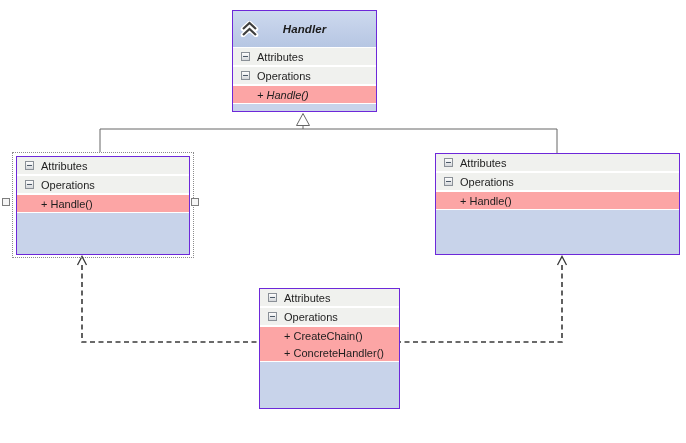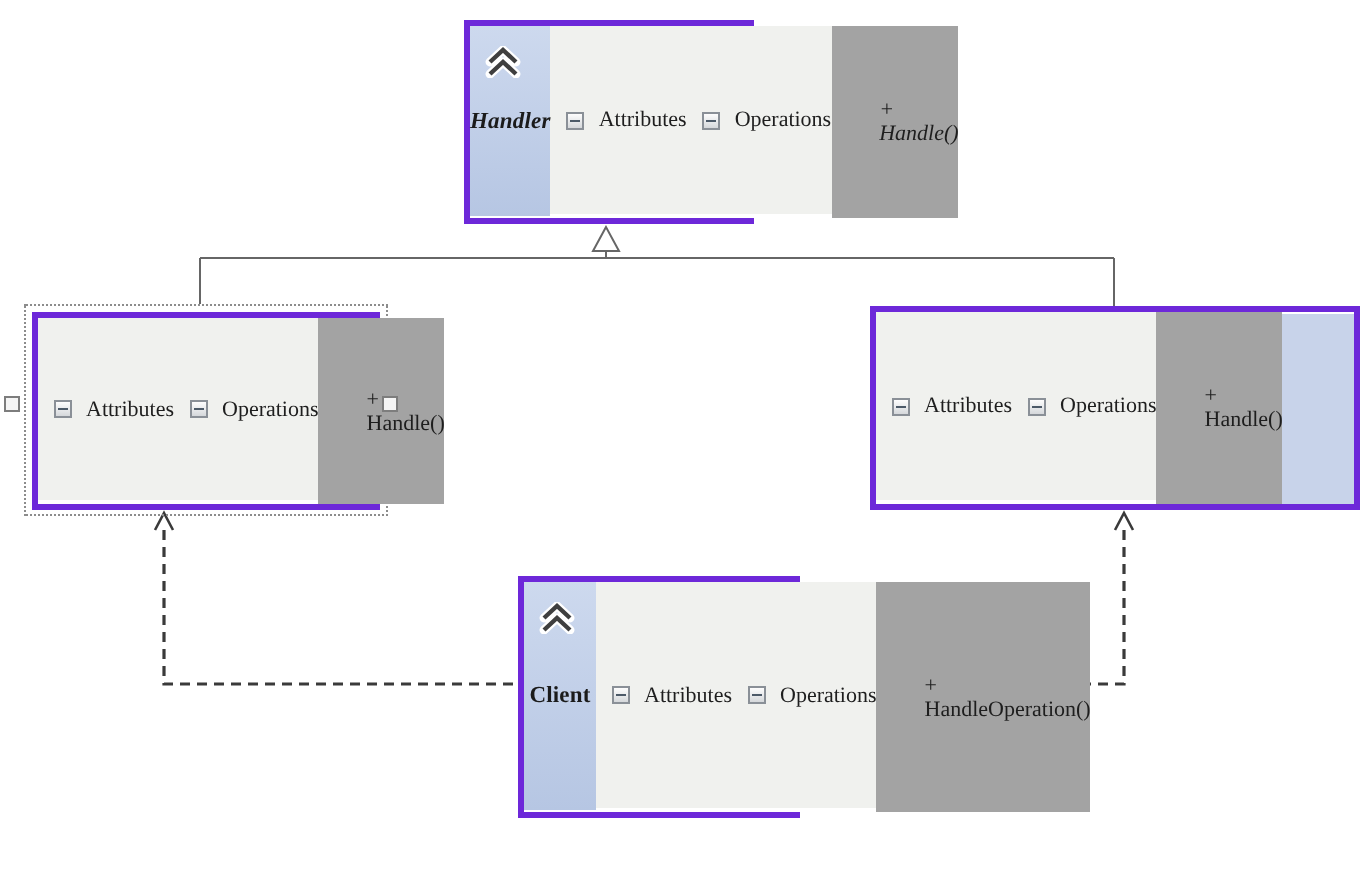--- a/index.html
+++ b/index.html
@@ -3,37 +3,36 @@
 <meta charset="utf-8">
 <style>
   html,body { margin:0; padding:0; background:#ffffff; }
   .canvas {
     position:relative; width:686px; height:443px; background:#ffffff;
     font-family:"Liberation Sans", sans-serif; overflow:hidden;
   }
   svg.connectors { position:absolute; left:0; top:0; }
 
   .uml-class {
-    position:absolute; display:flex; flex-direction:row;
-    background:#ffffff; border:3px solid #6d28d9; box-sizing:border-box;
+    position:absolute; display:flex; flex-direction:column;
+    background:#ffffff; border:1px solid #6d28d9; box-sizing:border-box;
     box-shadow: inset 0 0 0 1px rgba(255,255,255,0.55);
-    font-family: Liberation Serif, serif;
   }
   .cls-header {
     flex:0 0 36px; position:relative; display:flex; align-items:center; justify-content:center;
     background:linear-gradient(#cdd9ee,#b6c6e3);
     border-bottom:1px solid #ffffff;
   }
   .cls-title { font-weight:bold; font-size:11.5px; color:#1b1b1b; letter-spacing:0.1px; }
   .cls-title.abstract { font-style:italic; }
   .chevron-icon { position:absolute; left:7px; top:10px; width:19px; height:16px; }
 
   .row { display:flex; align-items:center; font-size:11px; color:#1e1e1e; box-sizing:border-box; }
   .row.section { flex:0 0 19px; background:#f0f1ee; border-bottom:2px solid #ffffff; }
-  .row.member { flex:0 0 17px; background:#a3a3a3; padding-left:24px; }
+  .row.member { flex:0 0 17px; background:#fca5a5; padding-left:24px; }
   .row.member.abstract { font-style:italic; }
   .section-label { margin-left:7px;text-align:right; }
   .minus-icon {
     width:9px; height:9px; margin-left:8px; box-sizing:border-box;
     border:1px solid #8a9097; background:linear-gradient(#fdfdfd,#d5d8db); position:relative;
   }
   .minus-icon::after {
     content:""; position:absolute; left:1px; right:1px; top:3px; height:1px; background:#4c5a68;
   }
   .cls-footer { flex:1 1 auto; background:#c8d3ea; border-top:1px solid #ffffff; }
@@ -118,32 +117,26 @@
     </div>
     <div class="row section">
       <span class="minus-icon"></span>
       <span class="section-label">Operations</span>
     </div>
     <div class="row member">+ Handle()</div>
     <div class="cls-footer"></div>
   </div>
 
   <div class="uml-class" style="left:259px; top:288px; width:141px; height:121px;">
-    <div class="cls-header">
-      <svg class="chevron-icon" viewBox="0 0 19 16">
-        <path d="M3,8 L9.5,2 L16,8 M3,14 L9.5,8 L16,14" stroke="#ffffff" stroke-width="4.5" fill="none" stroke-linecap="round" stroke-linejoin="round"></path>
-        <path d="M3,8 L9.5,2 L16,8 M3,14 L9.5,8 L16,14" stroke="#3f3f3f" stroke-width="2.2" fill="none"></path>
-      </svg>
-      <span class="cls-title">Client</span>
-    </div>
     <div class="row section">
       <span class="minus-icon"></span>
       <span class="section-label">Attributes</span>
     </div>
     <div class="row section">
       <span class="minus-icon"></span>
       <span class="section-label">Operations</span>
     </div>
-    <div class="row member">+ HandleOperation()</div>
+    <div class="row member">+ CreateChain()</div>
+    <div class="row member">+ ConcreteHandler()</div>
     <div class="cls-footer"></div>
   </div>
 
 </div>
 
 </body></html>

